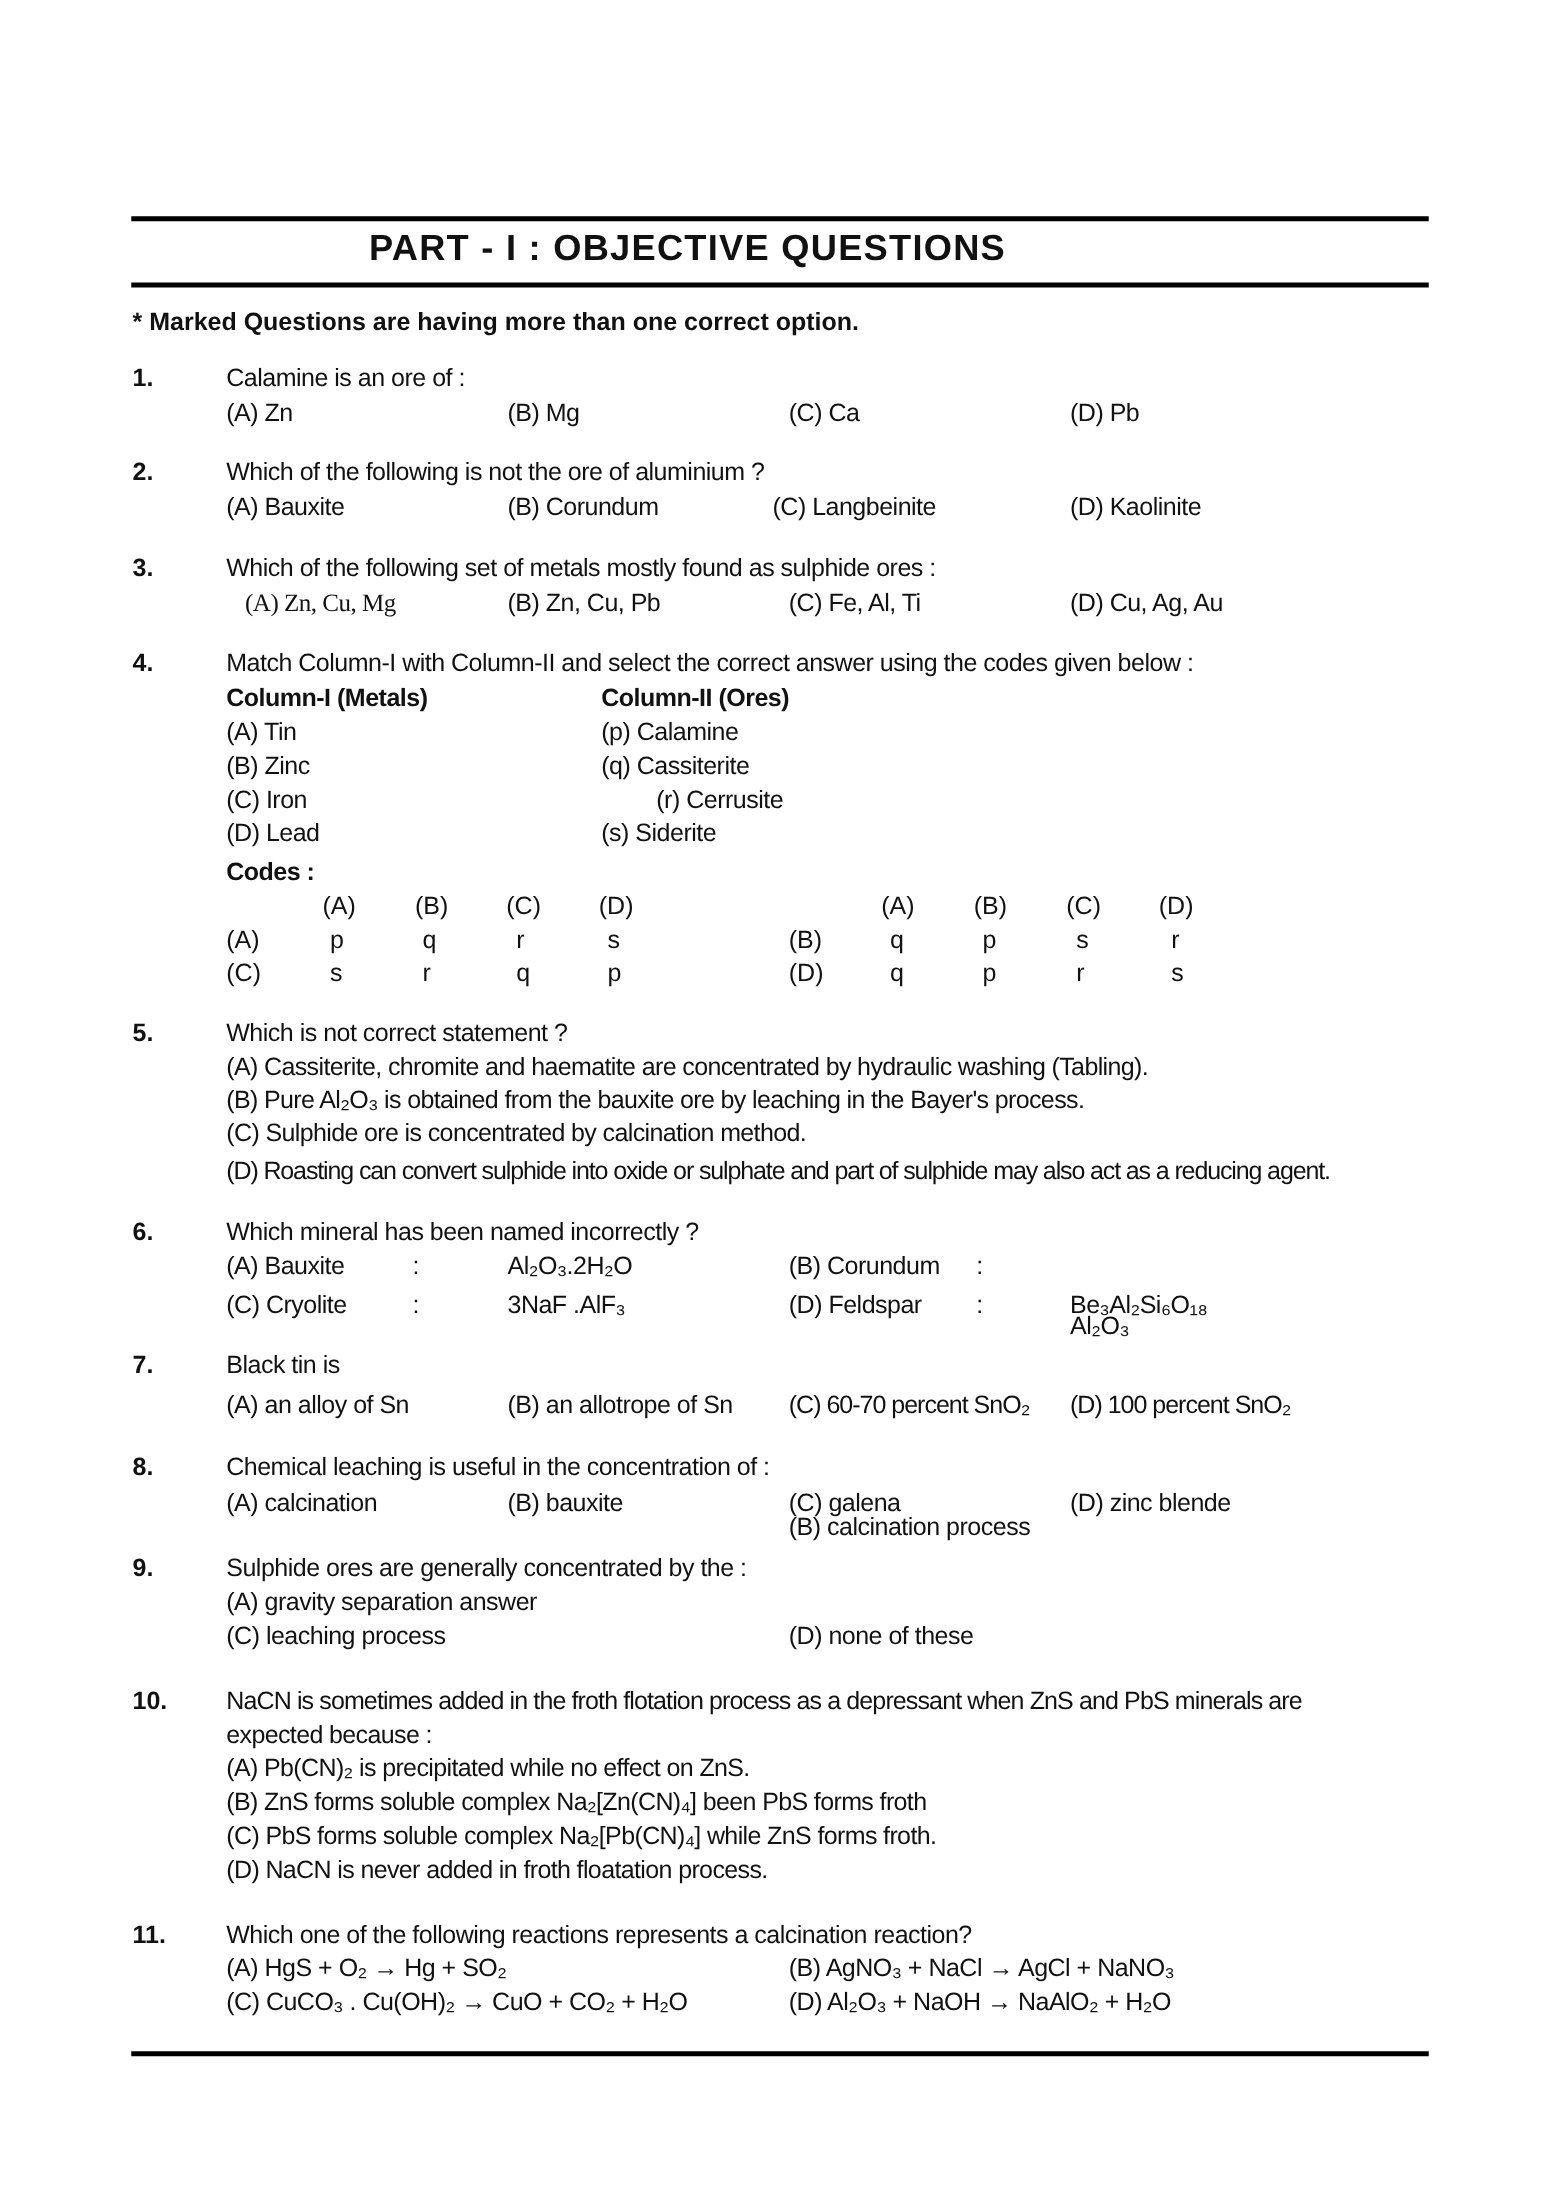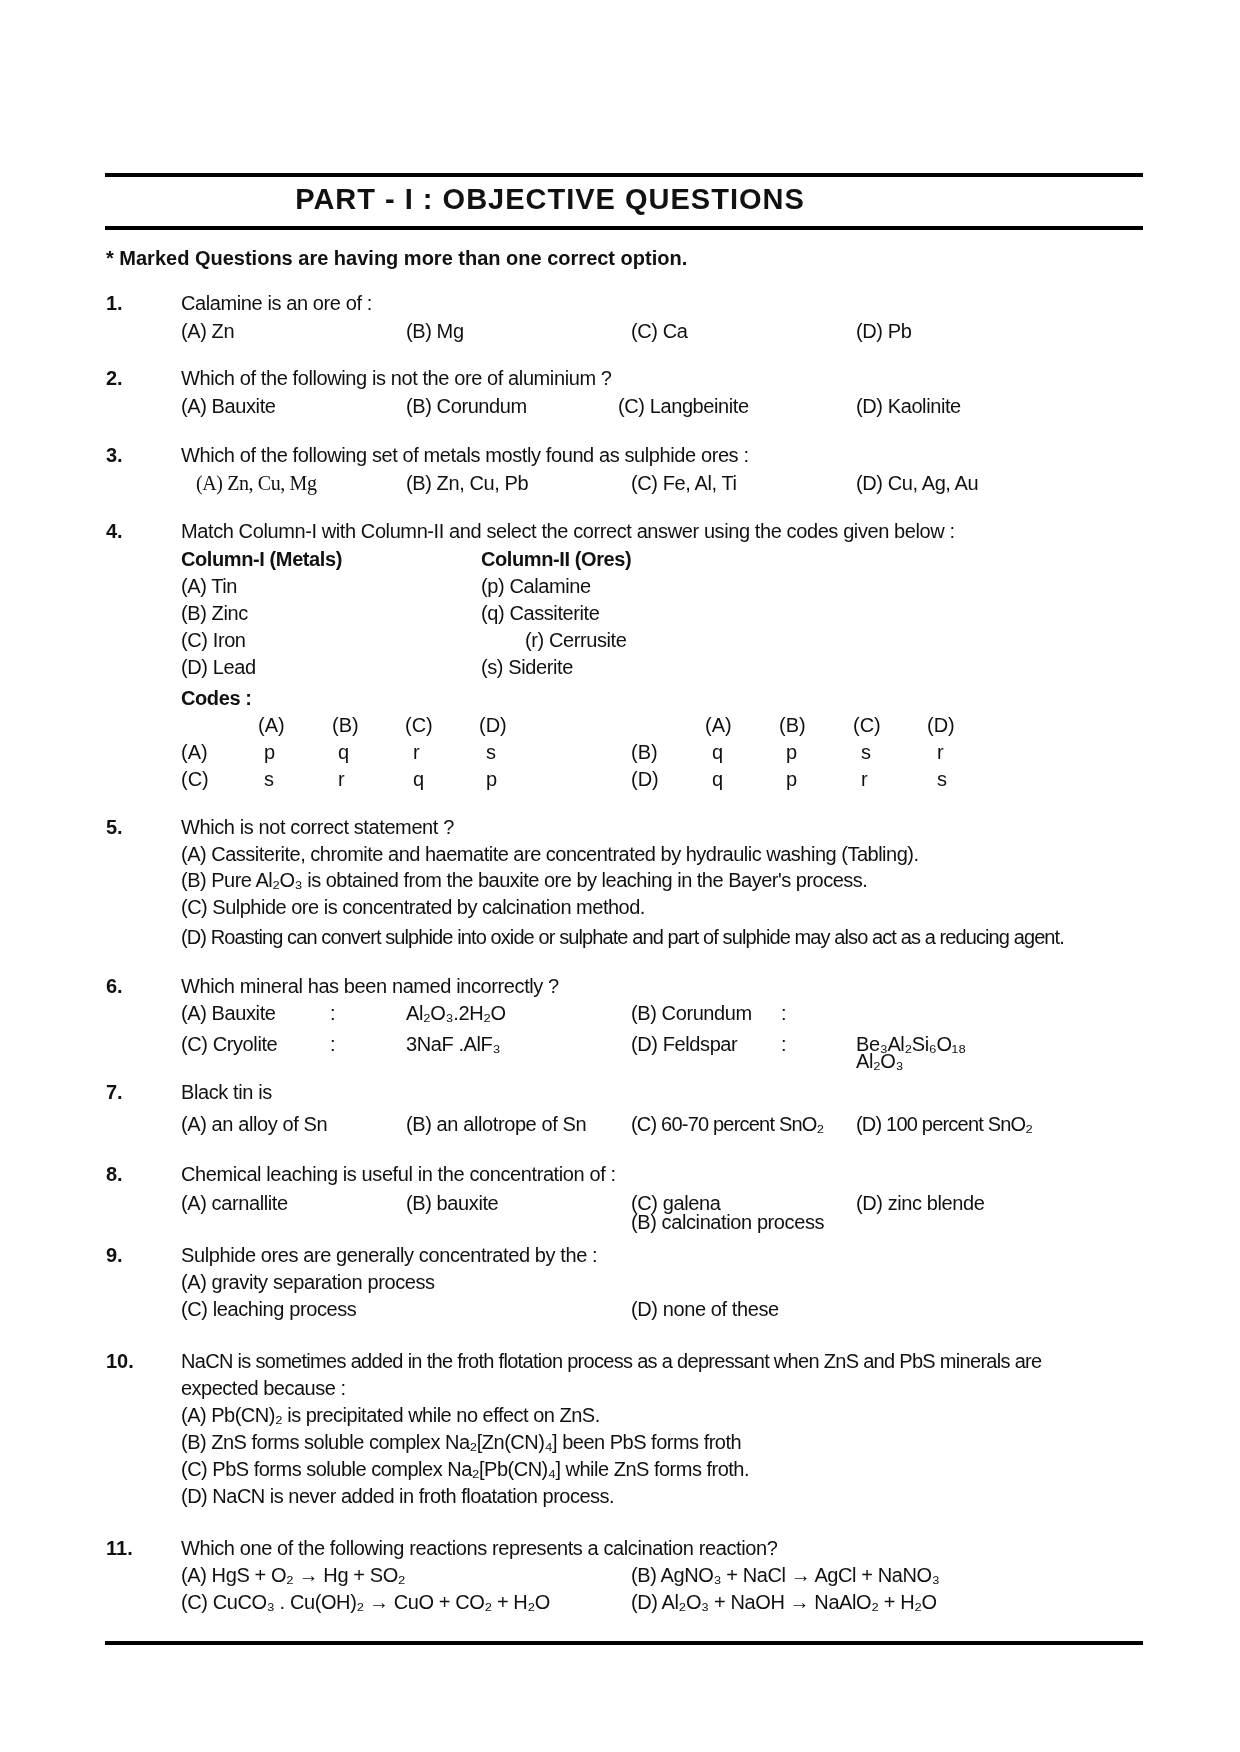--- a/index.html
+++ b/index.html
@@ -157,30 +157,30 @@
   </div>
   <div class="opt" style="left:181px;top:1113px;">(A) an alloy of Sn</div>
   <div class="opt" style="left:406px;top:1113px;">(B) an allotrope of Sn</div>
   <div class="opt" style="left:631px;top:1113px;letter-spacing:-0.8px;">(C) 60-70 percent SnO₂</div>
   <div class="opt" style="left:856px;top:1113px;letter-spacing:-0.8px;">(D) 100 percent SnO₂</div>
 
   <div class="q" style="top:1163px;">
     <span class="num">8.</span>
     <span class="text">Chemical leaching is useful in the concentration of :</span>
   </div>
-  <div class="opt" style="left:181px;top:1192px;">(A) carnallite</div>
+  <div class="opt" style="left:181px;top:1192px;">(A) calcination</div>
   <div class="opt" style="left:406px;top:1192px;">(B) bauxite</div>
   <div class="opt" style="left:631px;top:1192px;">(C) galena</div>
   <div class="opt" style="left:856px;top:1192px;">(D) zinc blende</div>
 
   <div class="q" style="top:1244px;">
     <span class="num">9.</span>
     <span class="text">Sulphide ores are generally concentrated by the  :</span>
   </div>
-  <div class="opt" style="left:181px;top:1271px;">(A) gravity separation process</div>
+  <div class="opt" style="left:181px;top:1271px;">(A) gravity separation answer</div>
   <div class="opt" style="left:631px;top:1211px;">(B) calcination process</div>
   <div class="opt" style="left:181px;top:1298px;">(C) leaching process</div>
   <div class="opt" style="left:631px;top:1298px;">(D) none of these</div>
 
   <div class="q" style="top:1350px;">
     <span class="num">10.</span>
     <span class="text" style="letter-spacing:-0.7px;">NaCN is sometimes added in the froth flotation process as a depressant when ZnS and PbS  minerals are</span>
   </div>
   <div class="line" style="left:181px;top:1377px;">expected because :</div>
   <div class="line" style="left:181px;top:1404px;">(A) Pb(CN)₂ is precipitated while no effect on ZnS.</div>

